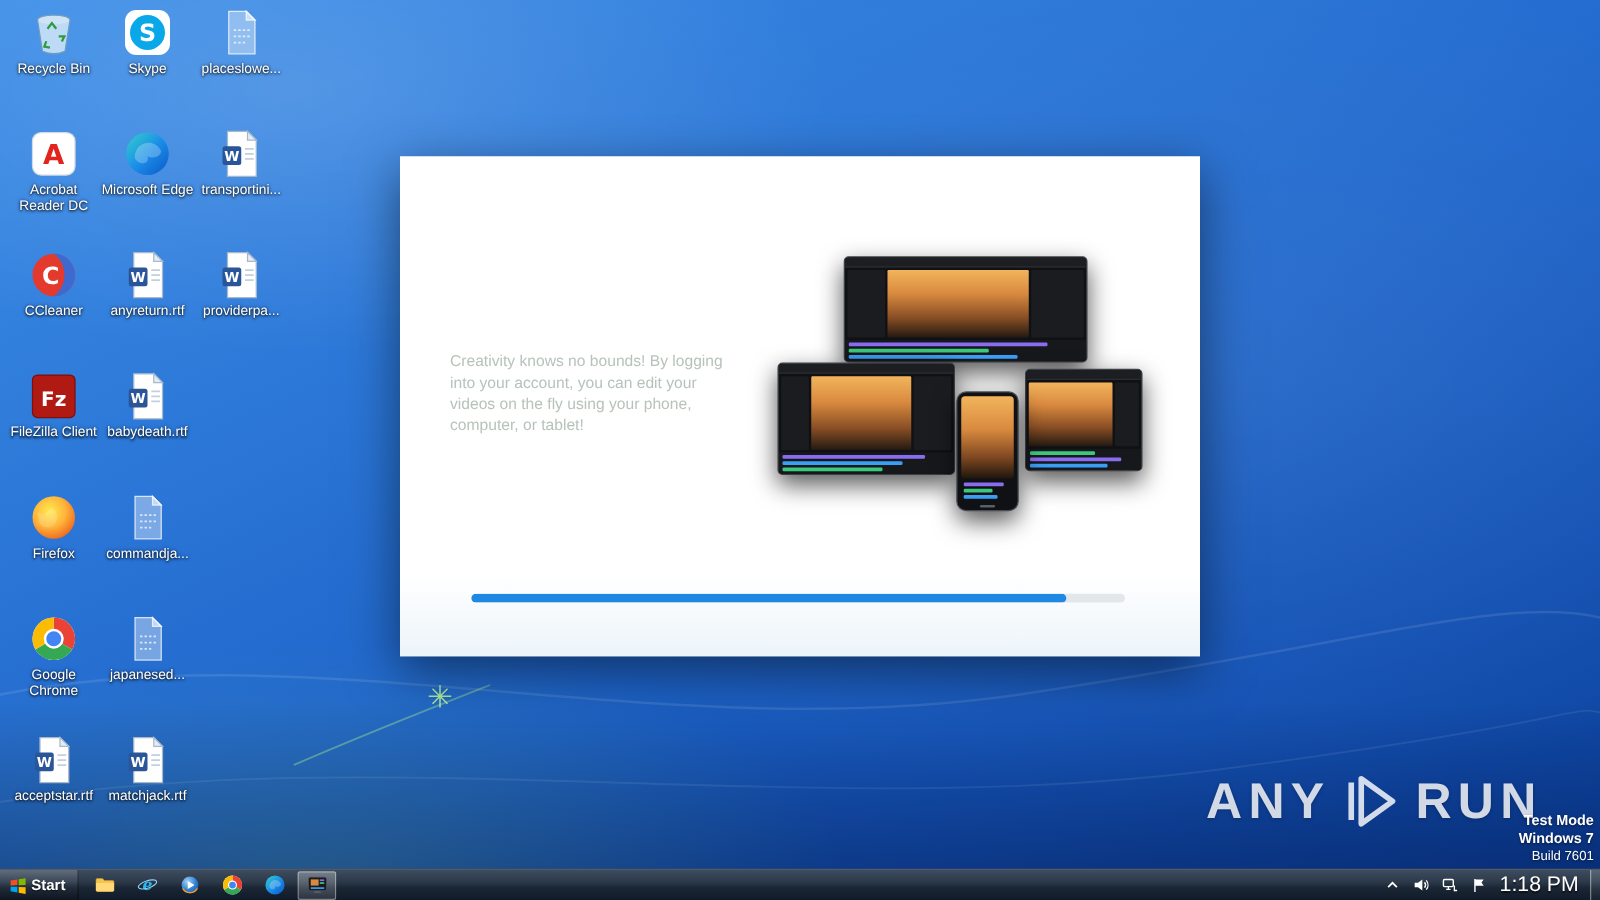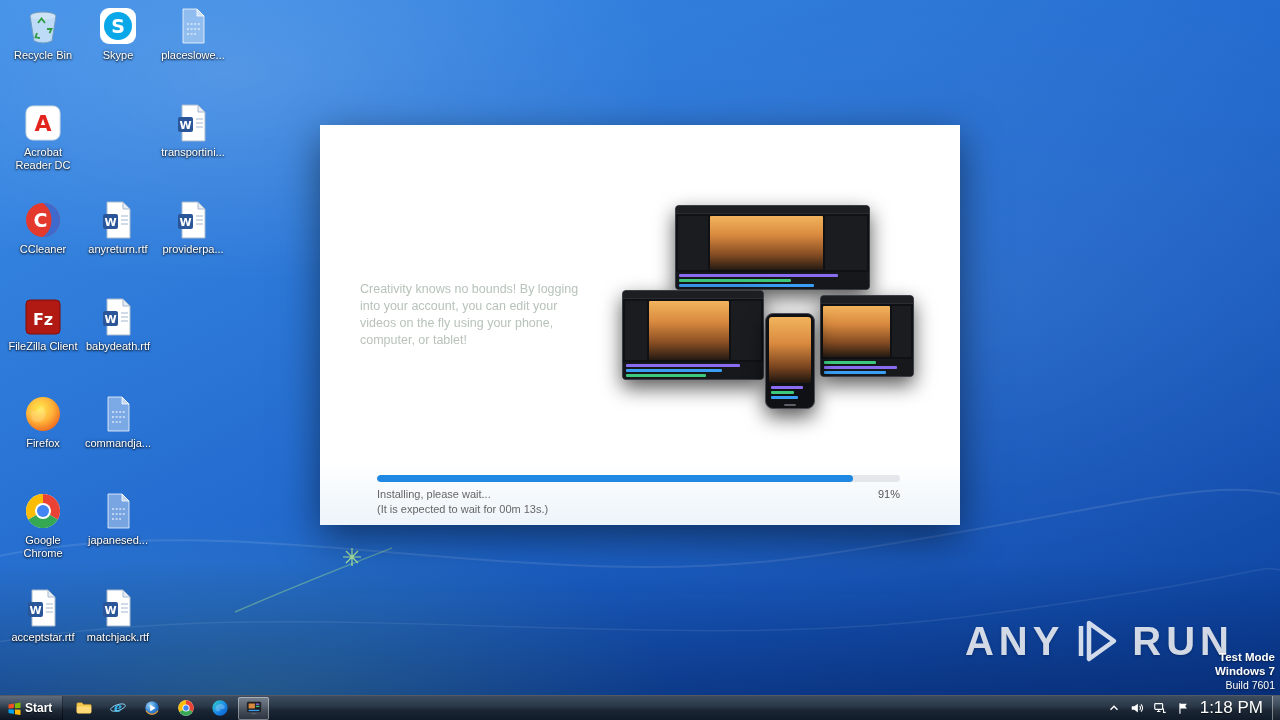--- a/index.html
+++ b/index.html
@@ -146,20 +146,36 @@
       </div>
       <div class="desk-icon" style="left: 0px; top: 97px;">
         <span class="ic">
           <svg viewBox="0 0 40 40">
             <rect x="3" y="3" width="34" height="34" rx="7" fill="#fff" stroke="#d4dbe2"></rect>
             <text x="20" y="28" font-size="22" font-weight="bold" fill="#e2241d" text-anchor="middle" font-family="DejaVu Sans">A</text>
           </svg>
         </span>
         <span class="lbl">Acrobat Reader DC</span>
       </div>
+      <div class="desk-icon" style="left: 75px; top: 97px;">
+        <span class="ic">
+          <svg viewBox="0 0 40 40">
+            <defs>
+              <linearGradient id="eg1" x1="0" y1="0" x2="1" y2="1">
+                <stop offset="0" stop-color="#35d1c9"></stop>
+                <stop offset=".5" stop-color="#1b8fe8"></stop>
+                <stop offset="1" stop-color="#0b57c8"></stop>
+              </linearGradient>
+            </defs>
+            <circle cx="20" cy="20" r="17" fill="url(#eg1)"></circle>
+            <path d="M10 24 a11 11 0 0 1 21 -6 c-1 5 -7 6 -11 4 2 6 -6 8 -10 2z" fill="rgba(255,255,255,.25)"></path>
+          </svg>
+        </span>
+        <span class="lbl">Microsoft Edge</span>
+      </div>
       <div class="desk-icon" style="left: 150px; top: 97px;">
         <span class="ic">
           <svg viewBox="0 0 40 40">
             <path d="M9 2 h16 l7 7 v29 h-23 z" fill="#fff" stroke="#a8b8cc"></path>
             <path d="M25 2 l7 7 h-7 z" fill="#e4ecf6" stroke="#a8b8cc"></path>
             <path d="M23 16 h7 M23 20 h7 M23 24 h7" stroke="#c2d0e0" stroke-width="1.4"></path>
             <rect x="5" y="14" width="15" height="15" rx="2" fill="#2a5699"></rect>
             <text x="12.5" y="25.5" font-size="11" font-weight="bold" fill="#fff" text-anchor="middle" font-family="DejaVu Sans">W</text>
           </svg>
         </span>
@@ -358,27 +374,20 @@
             <div class="phome">
                 <i></i>
               </div>
           </div>
         </div>
       </div>
     </div>
     <div class="inst-footer">
       <div class="progress-track">
         <div class="progress-fill" style="width: 91%; background: rgb(31, 136, 227);"></div>
-      </div>
-      <div class="status-row">
-        <div class="status-texts">
-          <div>Installing, please wait...</div>
-          <div>(It is expected to wait for 00m 13s.)</div>
-        </div>
-        <div class="pct">91%</div>
       </div>
     </div>
   </div>
 
   <div class="watermark">
     <span class="wm-word">ANY</span>
     <svg class="wm-logo" viewBox="0 0 52 46">
       <path d="M9 8 L9 38" stroke="rgba(255,255,255,.82)" stroke-width="4.5"></path>
       <path d="M17 5 L42 23 L17 41 Z" fill="none" stroke="rgba(255,255,255,.82)" stroke-width="4.5" stroke-linejoin="round"></path>
     </svg>

